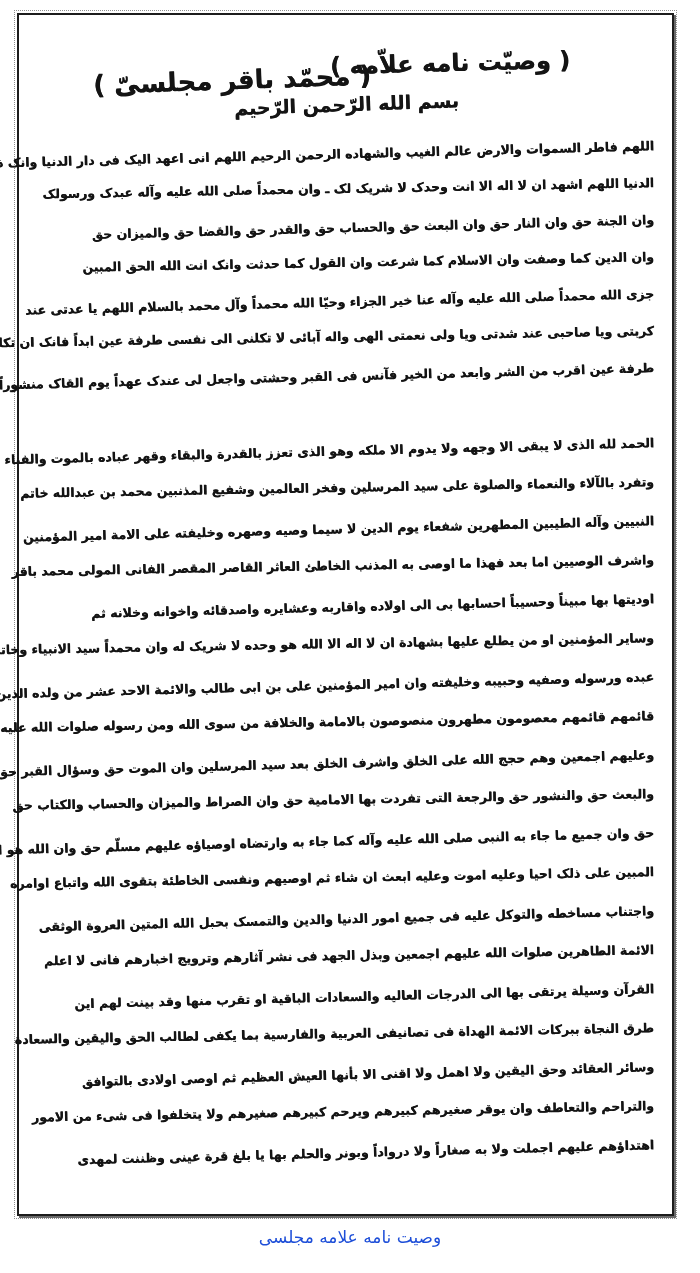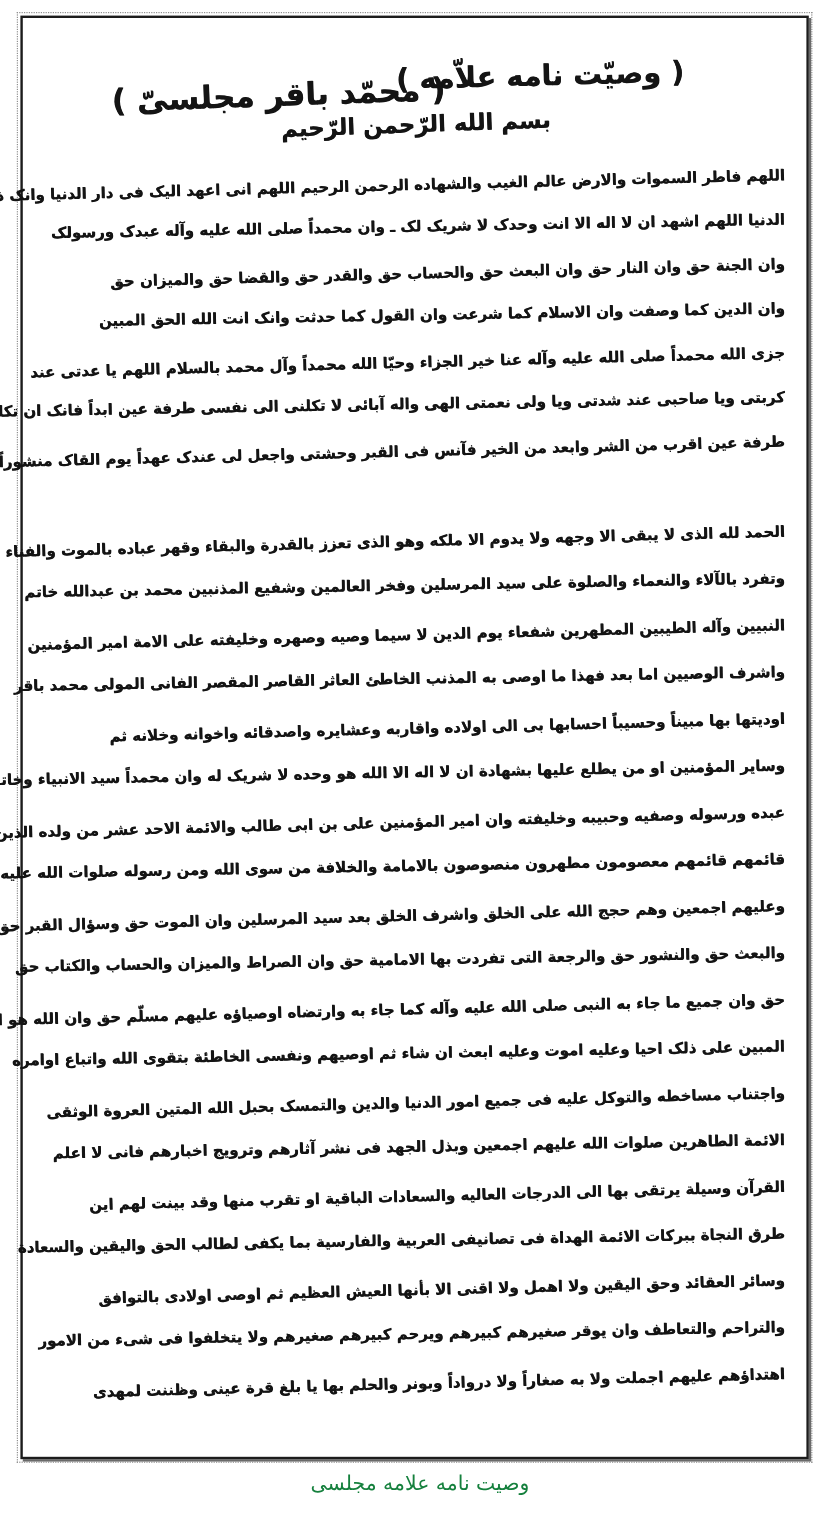--- a/index.html
+++ b/index.html
@@ -48,21 +48,21 @@
     transform:rotate(-1.25deg);transform-origin:100% 50%;
     overflow:visible;
   }
   .para1 .line{height:37px;line-height:37px;}
   .para2 .line{height:39px;line-height:39px;}
   .para .line:nth-child(odd){transform:rotate(-1.5deg);}
   .para .line:nth-child(even){transform:rotate(-1.05deg);}
   .caption{
     position:absolute;left:0;right:0;top:1227px;
     text-align:center;direction:rtl;
-    font-size:17px;color:#15803d;
+    font-size:17px;color:#1d4ed8;
     font-family:"DejaVu Sans",sans-serif;
   }
 </style>
 </head>
 <body>
 
 <div class="frame">
   <div class="content">
 
     <div class="hdr-row">

